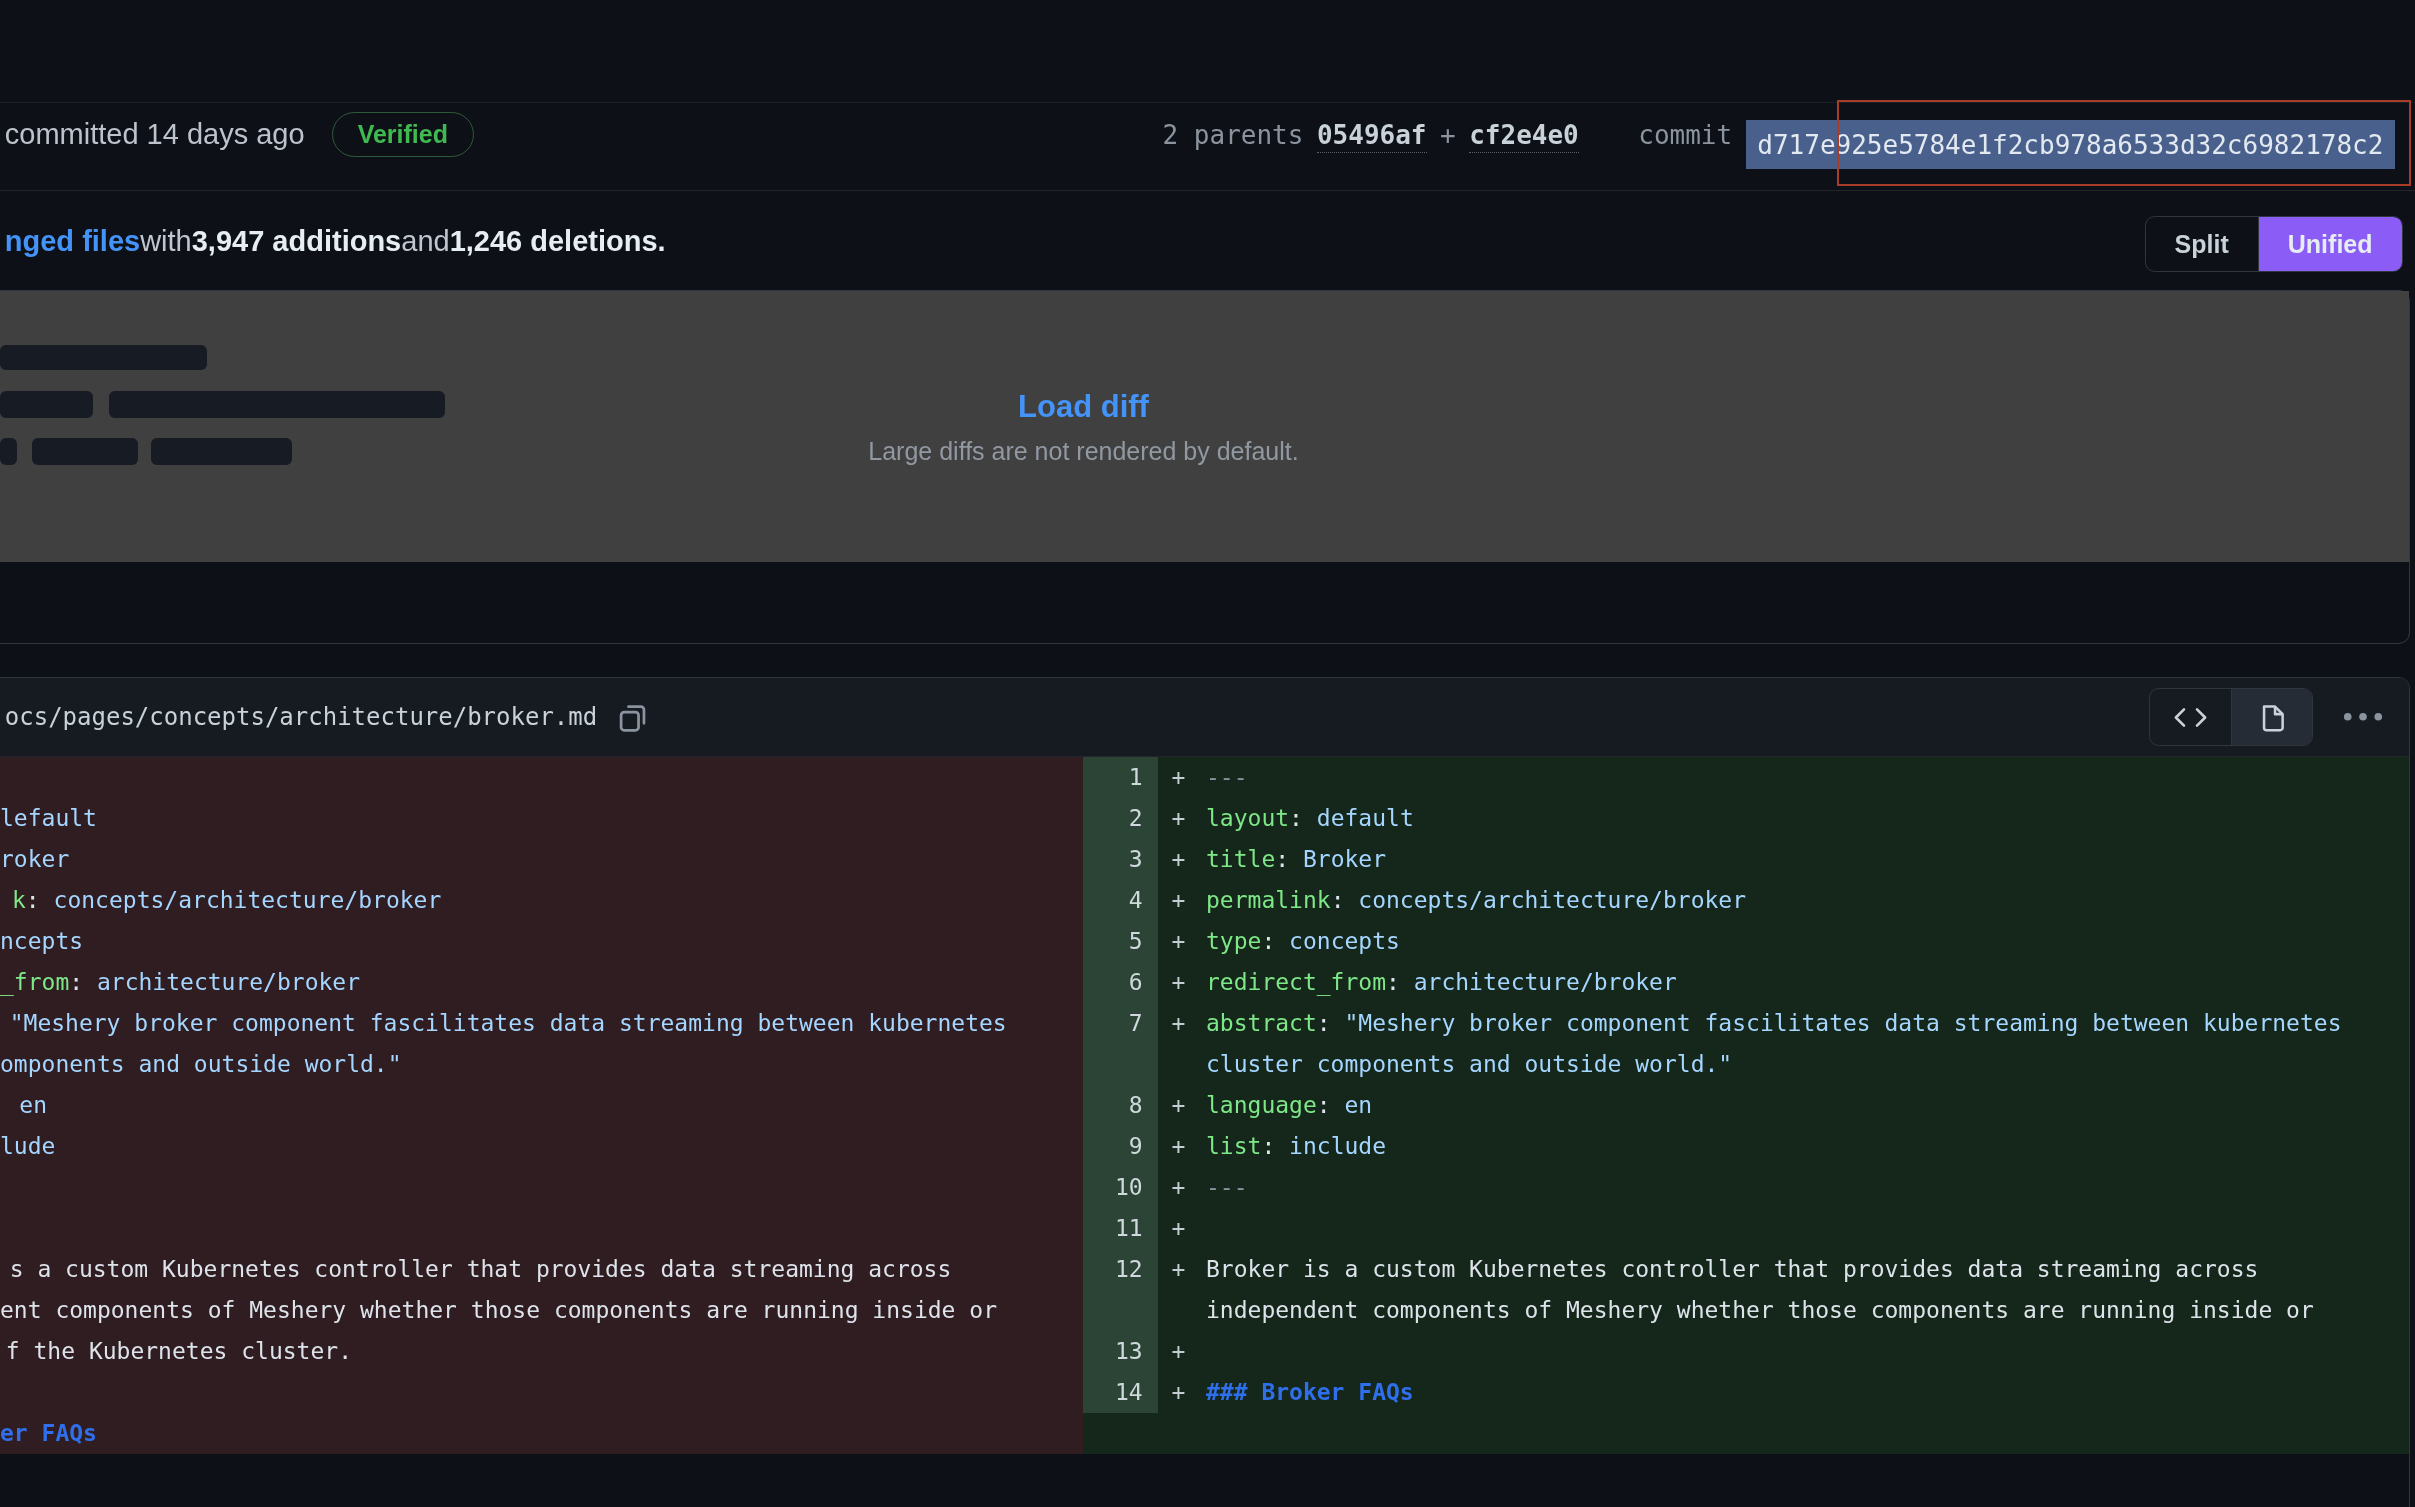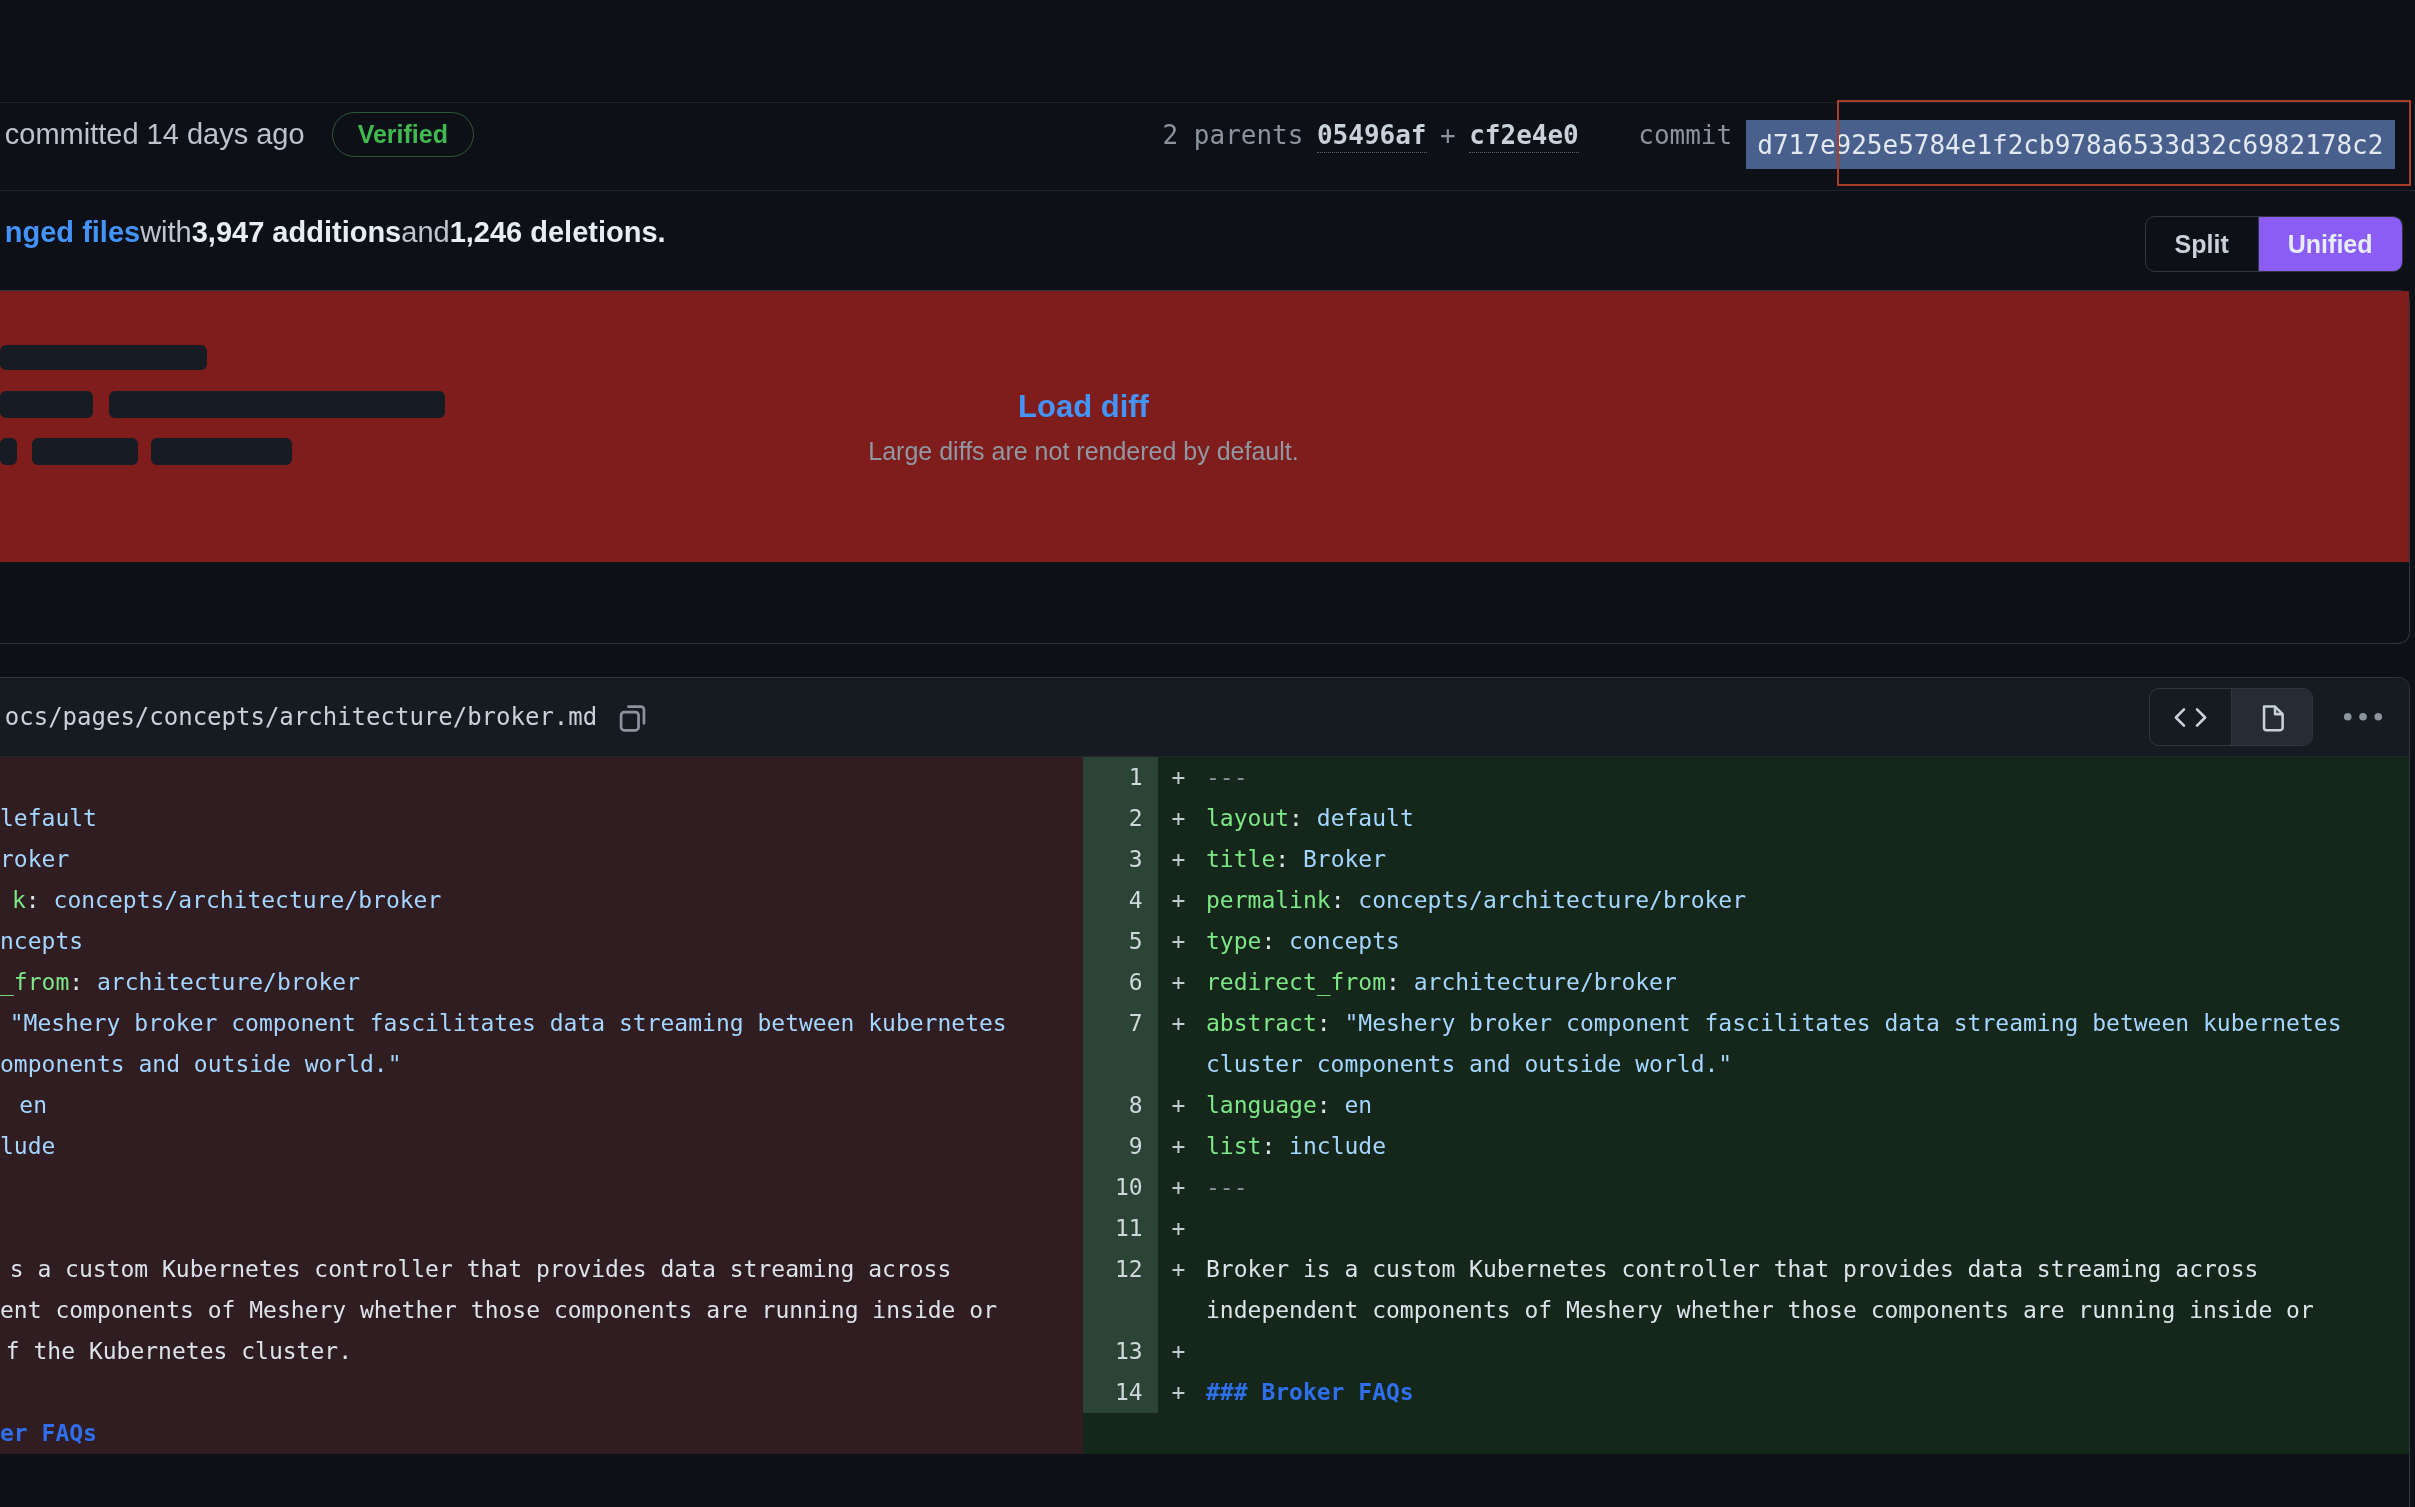--- a/index.html
+++ b/index.html
@@ -21,21 +21,21 @@
   }
   .topbar-right { position:absolute; right:21px; top:120px; display:flex; align-items:flex-start;
     font-family:"DejaVu Sans Mono", monospace; font-size:26px; color:#8b949e; }
   .parent-sha { color:#c9d1d9; font-weight:600; border-bottom:1.9px dotted #57606a; padding-bottom:1.9px; margin:0 13.5px; }
   .commit-label { margin-left:46px; margin-right:13.5px; }
   .sha-selected { background:#49608c; color:#e3e9f0; padding:9.7px 11.6px; }
   .annotation-box { position:absolute; left:1837px; top:100px; width:574px; height:86px;
     border:2.9px solid #a83e28; pointer-events:none; }
 
   
-  .summary { position:absolute; top:184px; left:0; right:0; height:97px;
+  .summary { position:absolute; top:193px; left:0; right:0; height:97px;
     display:flex; align-items:center; padding-left:4.8px; font-size:29px; color:#bfc6cf; }
   .summary a.flink { color:#4493f8; font-weight:bold; text-decoration:none; }
   .summary b { color:#e6edf3; }
   .toggle { position:absolute; right:13.5px; top:216px; display:flex; border:1.9px solid #30363d;
     border-radius:9.7px; overflow:hidden; font-size:25px; font-weight:600; }
   .toggle .seg { padding:12.6px 29px; color:#c9d1d9; background:transparent; }
   .toggle .seg.sel { background:#8b5cf6; color:#e6edf3; border-left:1.9px solid #30363d; }
 
   
   .filebox { position:absolute; left:0; right:5.8px; border:1.9px solid #30363d; border-left:none; background:#0d1117; }
@@ -45,21 +45,21 @@
     padding:0 25px 0 4.8px; border-radius:0 9.7px 0 0; border-bottom:1px solid #21262d; }
   .filepath { font-family:"DejaVu Sans Mono", monospace; font-size:24px; color:#c9d1d9; }
   .iconbtn { margin-left:21px; display:flex; align-items:center; }
   .spacer { flex:1; }
   .viewtoggle { display:flex; border:1.9px solid #30363d; border-radius:9.7px; overflow:hidden; height:58px; align-items:stretch; }
   .viewtoggle .vseg { width:81px; display:flex; align-items:center; justify-content:center; }
   .viewtoggle .vseg.sel { background:#262c36; border-left:1.9px solid #30363d; }
   .kebab { margin-left:29px; display:flex; align-items:center; }
 
   
-  .loadarea { position:relative; height:271px; background:#7f1d1d; }
+  .loadarea { position:relative; height:271px; background:#404040; }
   .skel { position:absolute; background:#171c24; border-radius:5.8px; }
   .loadtext { position:absolute; top:98px; left:0; width:2167px; text-align:center; }
   .loaddiff { font-size:31px; font-weight:bold; color:#4493f8; text-decoration:none; display:inline-block; }
   .loadnote { margin-top:11.6px; font-size:25px; color:#9198a1; }
 
   
   .hunk { height:56px; background:#1b2433; display:flex; align-items:center; padding-left:3.9px;
     font-family:"DejaVu Sans Mono", monospace; font-size:24px; color:#8b98ad; }
 
   

